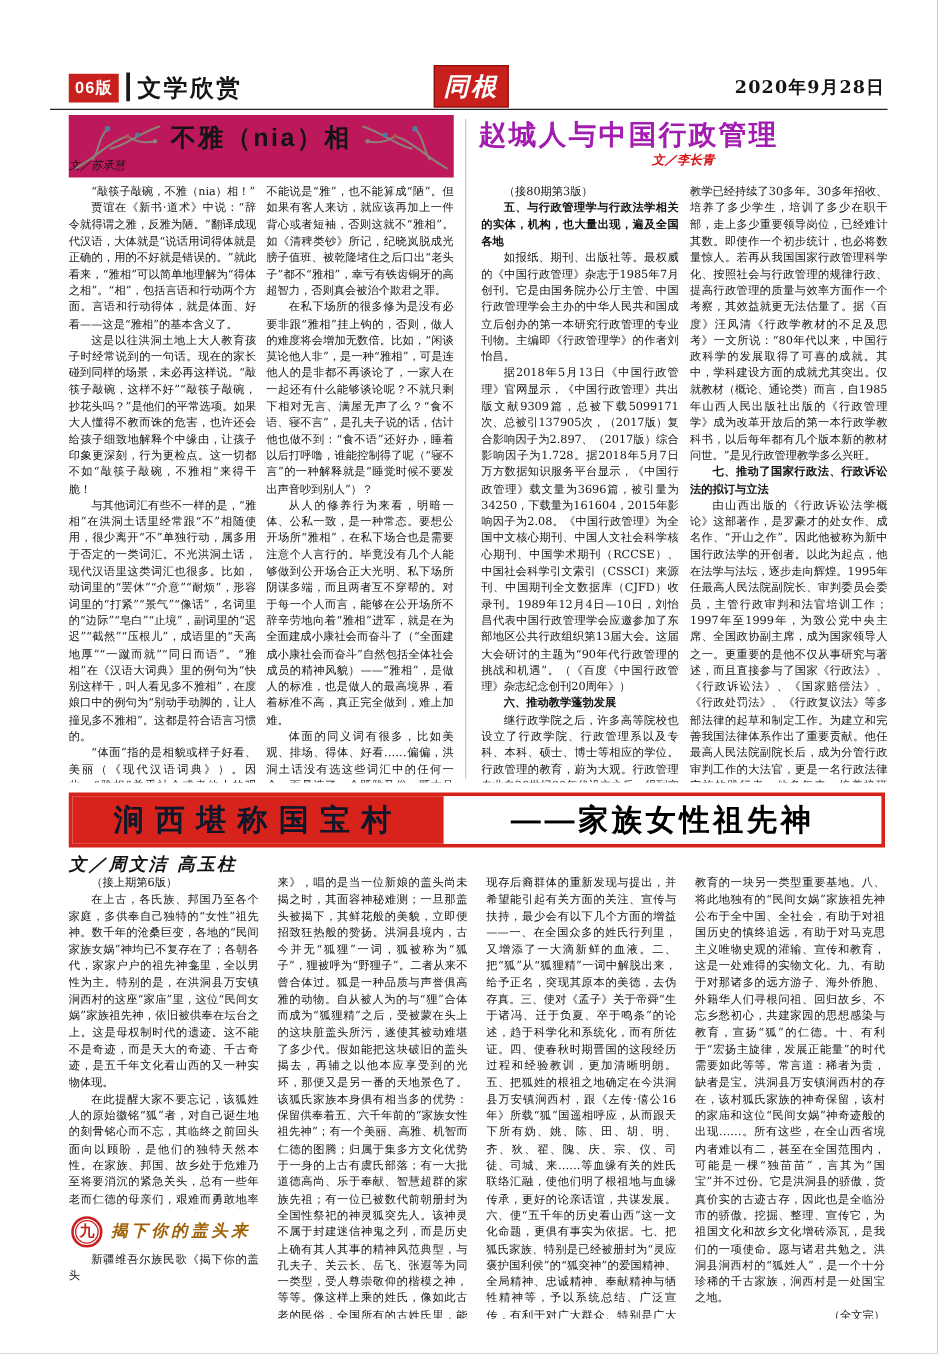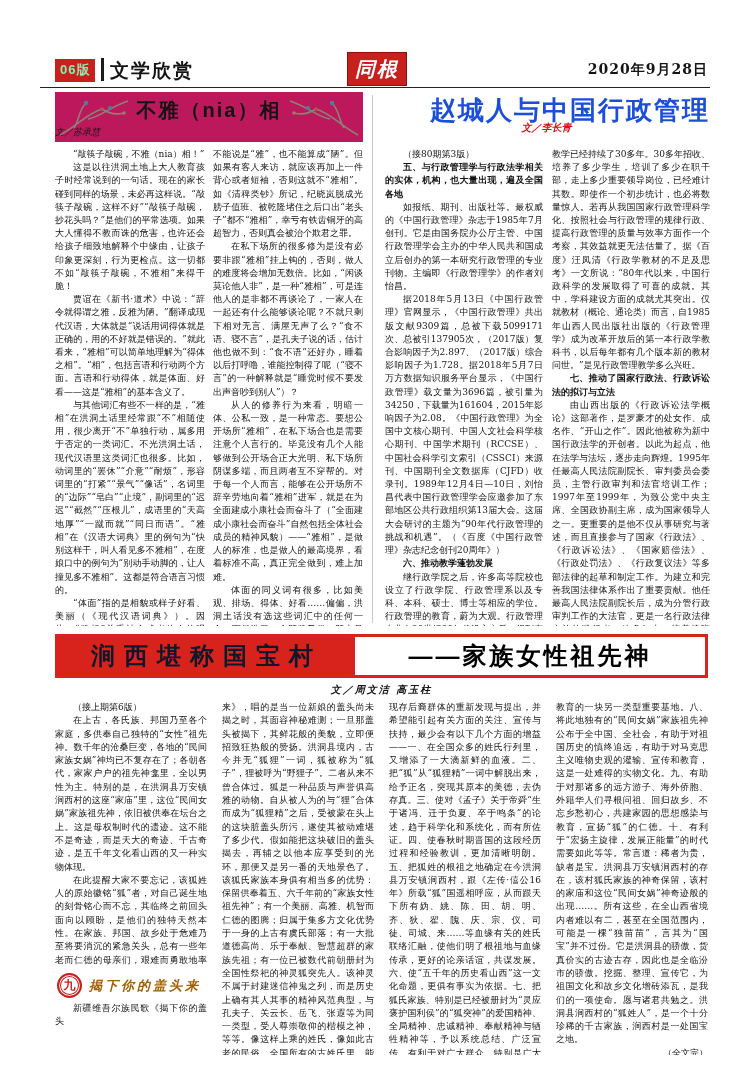--- a/index.html
+++ b/index.html
@@ -1,19 +1,19 @@
 <!DOCTYPE html>
 <html><head>
 <meta charset="utf-8">
 <style>
   html,body{margin:0;padding:0;background:#9a9a9a;}
   .page{position:relative;width:750px;height:1083px;background:#ffffff;overflow:hidden;
         font-family:"DejaVu Serif","Liberation Serif",serif;color:#141414;margin:0 auto;}
   
-  .hdr-edition{position:absolute;left:55px;top:59px;background:#c8201d;color:#86efac;
+  .hdr-edition{position:absolute;left:55px;top:59px;background:#c8201d;color:#ffffff;
         font-family:"Liberation Sans",sans-serif;font-weight:bold;font-size:13px;
         padding:2px 5px 3px 5px;letter-spacing:1px;}
   .hdr-bar{position:absolute;left:101px;top:58px;width:3px;height:23px;background:#1a1a1a;}
   .hdr-section{position:absolute;left:110px;top:58px;font-family:"Liberation Sans",sans-serif;
         font-weight:bold;font-size:19px;letter-spacing:2px;}
   .hdr-logo{position:absolute;left:347px;top:52px;width:58px;height:32px;background:#c8201d;
         border:1px solid #8e0f0d;color:#fff;display:flex;align-items:center;justify-content:center;
         font-size:20px;font-weight:bold;font-style:italic;letter-spacing:2px;text-align:right;}
   .hdr-date{position:absolute;right:42px;top:61px;font-size:14px;font-weight:bold;letter-spacing:1px;}
   .hdr-rule{position:absolute;left:40px;top:87px;width:670px;height:1px;background:#222;}
@@ -31,33 +31,33 @@
   .branch{position:absolute;top:3px;width:74px;height:44px;}
   .branch.right{right:3px;transform:scaleX(-1);}
   .branch.left{left:3px;}
   .tcol{position:absolute;top:148px;height:478px;overflow:hidden;font-size:9px;line-height:13.2px;}
   .tcol.c1{left:55px;width:150px;}
   .tcol.c2{left:213px;width:150px;}
   .tcol.c3{left:385px;width:158px;}
   .tcol.c4{left:552px;width:158px;}
   .vdiv{position:absolute;left:372px;top:95px;width:1px;height:528px;background:#c9c9c9;}
   
-  .rt-title{position:absolute;left:383px;top:93px;width:327px;text-align:right;color:#1d4ed8;
-        font-weight:bold;font-size:26px;letter-spacing:2px;}
+  .rt-title{position:absolute;left:383px;top:93px;width:327px;text-align:left;color:#a21caf;
+        font-weight:bold;font-size:22px;letter-spacing:2px;}
   .rt-byline{position:absolute;left:383px;top:121px;width:327px;text-align:center;color:#d61318;
         font-size:10px;font-style:italic;font-weight:bold;}
   
   .band{position:absolute;left:55px;top:634px;width:653px;height:44px;display:flex;
         border:3px solid #d8231c;box-sizing:border-box;}
   .band-left{flex:0 0 297px;background:#d8231c;color:#0f172a;display:flex;align-items:center;
         justify-content:center;font-family:"Liberation Sans",sans-serif;font-weight:bold;
         font-size:24px;letter-spacing:9px;}
   .band-right{flex:1;background:#fff;color:#000;display:flex;align-items:center;justify-content:center;
         font-family:"Liberation Sans",sans-serif;font-weight:bold;font-size:24px;letter-spacing:3px;}
-  .bt-byline{position:absolute;left:55px;top:683px;width:653px;text-align:center;font-size:10px;
+  .bt-byline{position:absolute;left:55px;top:683px;width:653px;font-size:14px;
         font-style:italic;font-weight:bold;letter-spacing:2px;}
   .bcol{position:absolute;top:701px;height:354px;overflow:hidden;font-size:9px;line-height:13.3px;}
   .bcol.b1{left:55px;width:152px;}
   .bcol.b2{left:222px;width:152px;}
   .bcol.b3{left:389px;width:152px;}
   .bcol.b4{left:556px;width:152px;}
   .b1-top{height:267px;overflow:hidden;}
   .sec-marker{display:flex;align-items:center;gap:7px;margin:5px 0 4px 2px;}
   .sec-circle{width:21px;height:21px;border:2px solid #c8201d;border-radius:50%;color:#c8201d;
         display:flex;align-items:center;justify-content:center;font-size:12px;font-weight:bold;
@@ -89,22 +89,22 @@
       <circle cx="28" cy="8" r="2.2" fill="#4d7f9e"></circle>
         <circle cx="52" cy="13" r="2" fill="#4d7f9e"></circle>
       <circle cx="44" cy="14" r="1.8" fill="#b2554e"></circle>
         <circle cx="66" cy="18" r="1.8" fill="#8a8276"></circle>
     </svg>
     <div class="lt-title">不雅（nia）相</div>
     <div class="lt-byline">文／苏承慧</div>
   </div>
   <div class="tcol c1">
       <p class="para p-ind">“敲筷子敲碗，不雅（nia）相！”</p>
+      <p class="para p-ind">贾谊在《新书·道术》中说：“辞令就得谓之雅，反雅为陋。”翻译成现代汉语，大体就是“说话用词得体就是正确的，用的不好就是错误的。”就此看来，“雅相”可以简单地理解为“得体之相”。“相”，包括言语和行动两个方面。言语和行动得体，就是体面、好看——这是“雅相”的基本含义了。</p>
       <p class="para p-ind">这是以往洪洞土地上大人教育孩子时经常说到的一句话。现在的家长碰到同样的场景，未必再这样说。“敲筷子敲碗，这样不好”“敲筷子敲碗，抄花头吗？”是他们的平常选项。如果大人懂得不教而诛的危害，也许还会给孩子细致地解释个中缘由，让孩子印象更深刻，行为更检点。这一切都不如“敲筷子敲碗，不雅相”来得干脆！</p>
-      <p class="para p-ind">贾谊在《新书·道术》中说：“辞令就得谓之雅，反雅为陋。”翻译成现代汉语，大体就是“说话用词得体就是正确的，用的不好就是错误的。”就此看来，“雅相”可以简单地理解为“得体之相”。“相”，包括言语和行动两个方面。言语和行动得体，就是体面、好看——这是“雅相”的基本含义了。</p>
       <p class="para p-ind">与其他词汇有些不一样的是，“雅相”在洪洞土话里经常跟“不”相随使用，很少离开“不”单独行动，属多用于否定的一类词汇。不光洪洞土话，现代汉语里这类词汇也很多。比如，动词里的“罢休”“介意”“耐烦”，形容词里的“打紧”“景气”“像话”，名词里的“边际”“皂白”“止境”，副词里的“迟迟”“截然”“压根儿”，成语里的“天高地厚”“一蹴而就”“同日而语”。“雅相”在《汉语大词典》里的例句为“快别这样干，叫人看见多不雅相”，在度娘口中的例句为“别动手动脚的，让人撞见多不雅相”。这都是符合语言习惯的。</p>
       <p class="para p-ind">“体面”指的是相貌或样子好看、美丽（《现代汉语词典》）。因此，“雅相”关乎社会或者他人的观感，不大适用于不关乎社会或者他人观感的场所。比如，一个老头子盛夏时候在自己房间里脱了个光膀子消暑纳凉，</p>
     </div>
   <div class="tcol c2">
       <p class="para p-no">不能说是“雅”，也不能算成“陋”。但如果有客人来访，就应该再加上一件背心或者短袖，否则这就不“雅相”。如《清稗类钞》所记，纪晓岚脱成光膀子值班、被乾隆堵住之后口出“老头子”都不“雅相”，幸亏有铁齿铜牙的高超智力，否则真会被治个欺君之罪。</p>
       <p class="para p-ind">在私下场所的很多修为是没有必要非跟“雅相”挂上钩的，否则，做人的难度将会增加无数倍。比如，“闲谈莫论他人非”，是一种“雅相”，可是连他人的是非都不再谈论了，一家人在一起还有什么能够谈论呢？不就只剩下相对无言、满屋无声了么？“食不语、寝不言”，是孔夫子说的话，估计他也做不到：“食不语”还好办，睡着以后打呼噜，谁能控制得了呢（“寝不言”的一种解释就是“睡觉时候不要发出声音吵到别人”）？</p>
       <p class="para p-ind">从人的修养行为来看，明暗一体、公私一致，是一种常态。要想公开场所“雅相”，在私下场合也是需要注意个人言行的。毕竟没有几个人能够做到公开场合正大光明、私下场所阴谋多端，而且两者互不穿帮的。对于每一个人而言，能够在公开场所不辞辛劳地向着“雅相”进军，就是在为全面建成小康社会而奋斗了（“全面建成小康社会而奋斗”自然包括全体社会成员的精神风貌）——“雅相”，是做人的标准，也是做人的最高境界，看着标准不高，真正完全做到，难上加难。</p>
       <p class="para p-ind">体面的同义词有很多，比如美观、排场、得体、好看……偏偏，洪洞土话没有选这些词汇中的任何一个，而是选了一个既雅又俗、既古且今的“雅相”！就这一点来看，洪洞土话真的很“雅相”。</p>
     </div>
 

